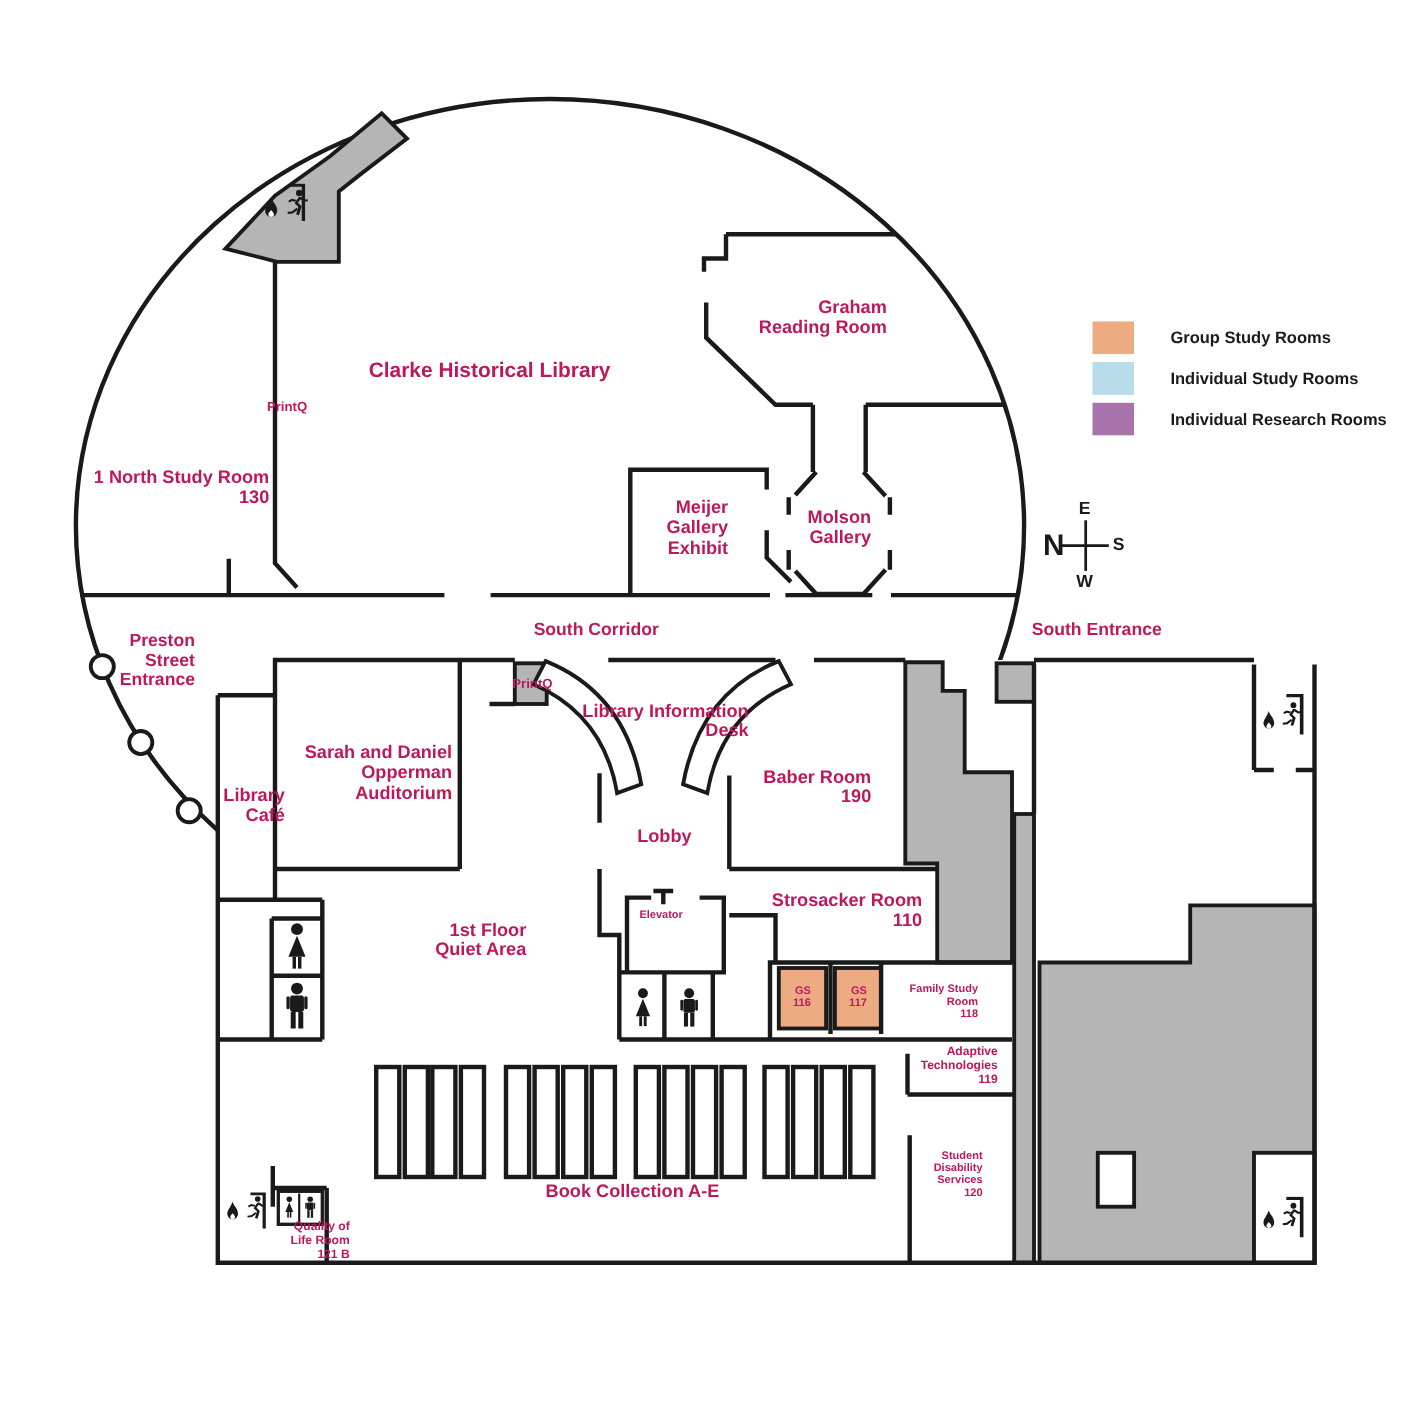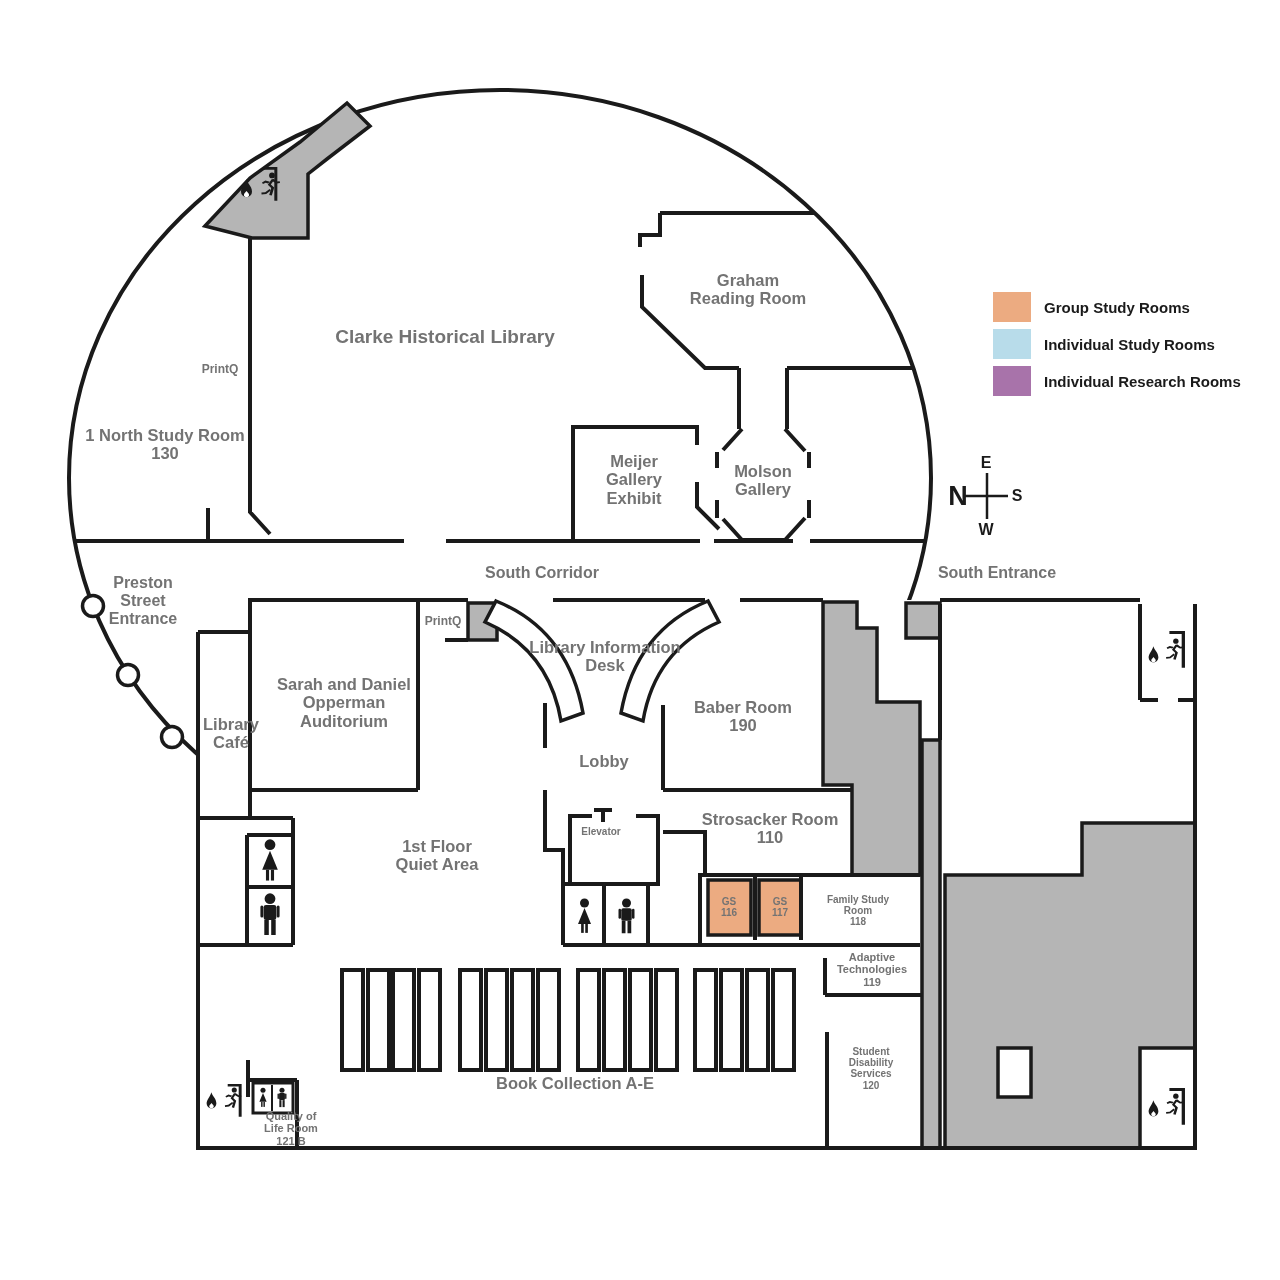--- a/index.html
+++ b/index.html
@@ -1,25 +1,25 @@
 <!DOCTYPE html>
 <html><head>
 <meta charset="utf-8">
 <style>
   html,body{margin:0;padding:0;background:#ffffff;}
   #stage{position:relative;width:1280px;height:1280px;background:#ffffff;
          font-family:"Liberation Sans",sans-serif;overflow:hidden;}
   #plan{position:absolute;left:0;top:0;}
-  .lbl{position:absolute;transform:translate(-50%,-50%);text-align:center;
-       font-weight:700;color:#737373;white-space:pre-line;line-height:1.12;
+  .lbl{position:absolute;transform:translate(-50%,-50%);text-align:right;
+       font-weight:700;color:#be185d;white-space:pre-line;line-height:1.12;
        font-size:16.5px;pointer-events:none;}
   .sz19{font-size:19px;} .sz16{font-size:16px;} .sz15{font-size:10px;}
-  .sz14{font-size:11px;} .sz12{font-size:12px;} .sz11{font-size:11px;}
+  .sz14{font-size:11px;} .sz12{font-size:12px;margin-left:41px;} .sz11{font-size:11px;}
   #legend{position:absolute;left:993px;top:292px;}
-  .leg-row{display:flex;align-items:center;height:30px;margin-bottom:7px;}
+  .leg-row{display:flex;align-items:center;height:30px;margin-bottom:7px;gap:20px;}
   .leg-row svg{display:block;}
   .leg-label{margin-left:13px;font-weight:700;font-size:15px;color:#1a1a1a;}
   #compass{position:absolute;left:938px;top:450px;width:100px;height:95px;}
   .cletter{position:absolute;transform:translate(-50%,-50%);font-weight:700;
            color:#1a1a1a;font-size:16px;}
   .cletter-n{font-size:27px;}
 </style>
 </head>
 <body>
 

